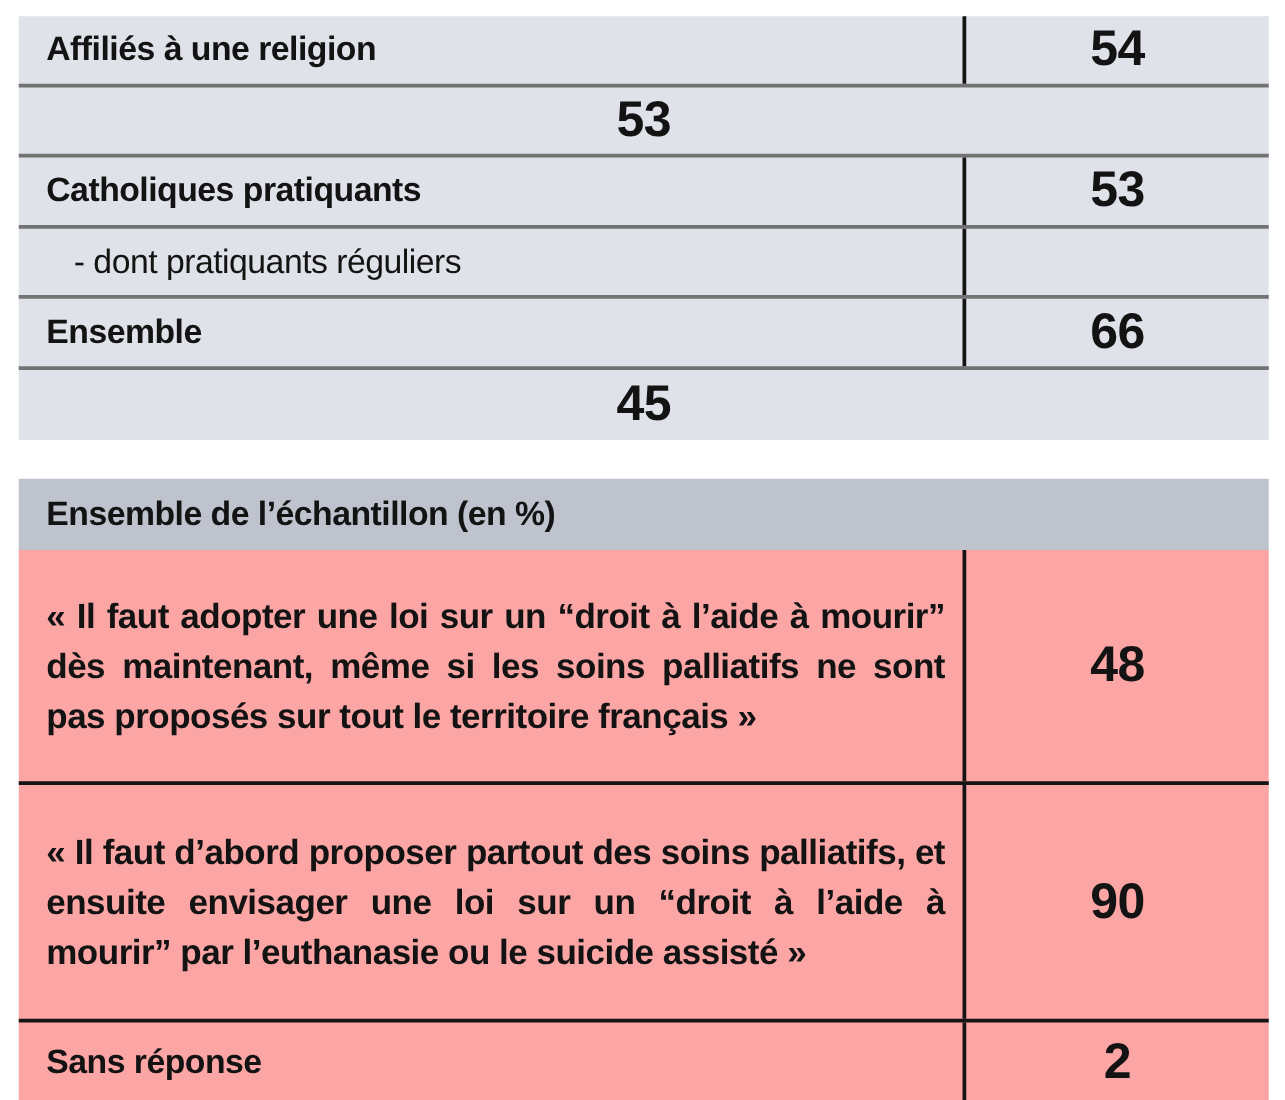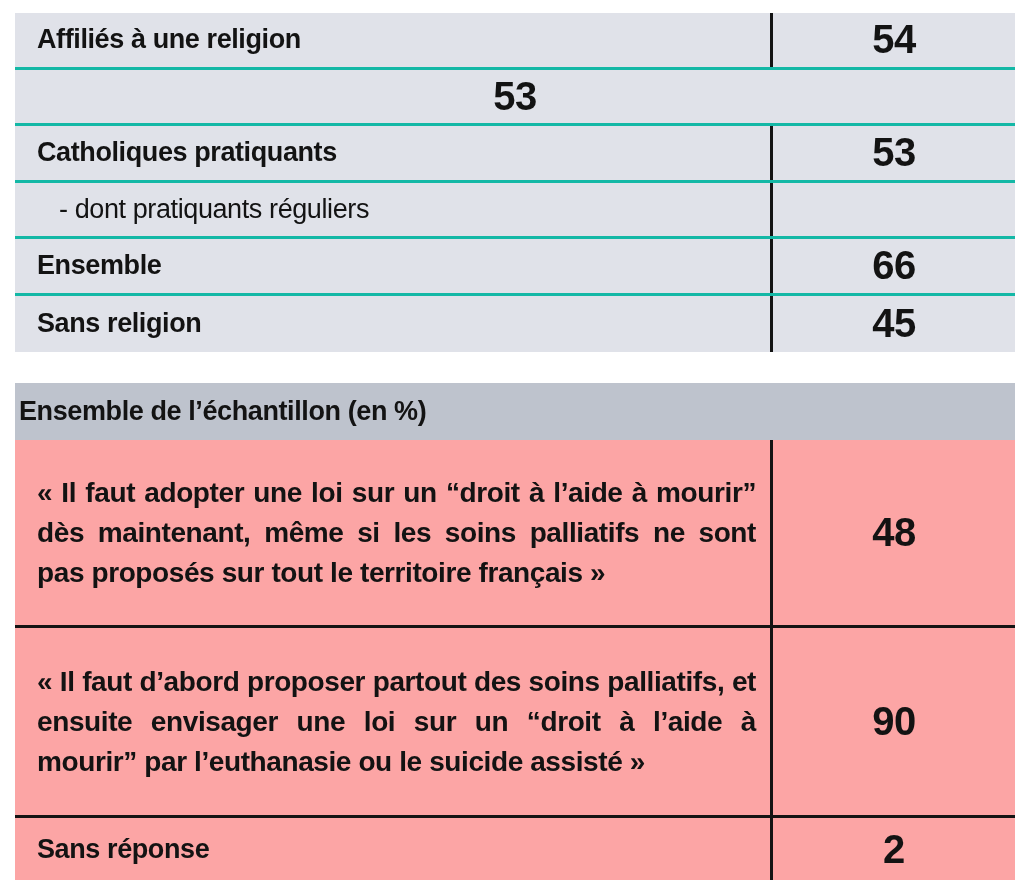--- a/index.html
+++ b/index.html
@@ -22,21 +22,21 @@
     position: absolute;
     left: 15px;
     top: 13px;
     width: 1000px;
     background: #e0e2e9;
   }
   .t1 .row {
     display: flex;
     box-sizing: border-box;
     height: 56.5px;
-    border-bottom: 3px solid #14b8a6;
+    border-bottom: 3px solid #737373;
   }
   .t1 .row:last-child { border-bottom: none; height: 56px; }
 
   .lbl {
     box-sizing: border-box;
     width: 758px;
     border-right: 3px solid #141414;
     display: flex;
     align-items: center;
     padding-left: 22px;
@@ -64,21 +64,21 @@
   .header-bar {
     position: absolute;
     left: 15px;
     top: 383px;
     width: 1000px;
     height: 57px;
     box-sizing: border-box;
     background: #bec3cd;
     display: flex;
     align-items: center;
-    padding-left: 4px;
+    padding-left: 22px;
     font-size: 27px;
     font-weight: bold;
     letter-spacing: -0.4px;
   }
 
   
   .t2 {
     position: absolute;
     left: 15px;
     top: 440px;
@@ -123,21 +123,20 @@
       <div class="val">53</div>
     </div>
     <div class="row sub">
       <div class="lbl">- dont pratiquants réguliers</div>
     </div>
     <div class="row">
       <div class="lbl">Ensemble</div>
       <div class="val">66</div>
     </div>
     <div class="row">
-      <div class="lbl">Sans religion</div>
       <div class="val">45</div>
     </div>
   </div>
 
   <div class="header-bar">Ensemble de l’échantillon (en %)</div>
 
   <div class="t2">
     <div class="row q1">
       <div class="lbl quote">
         <span class="qtext">« Il faut adopter une loi sur un “droit à l’aide à mourir” dès maintenant, même si les soins palliatifs ne sont pas proposés sur tout le territoire français »</span>

